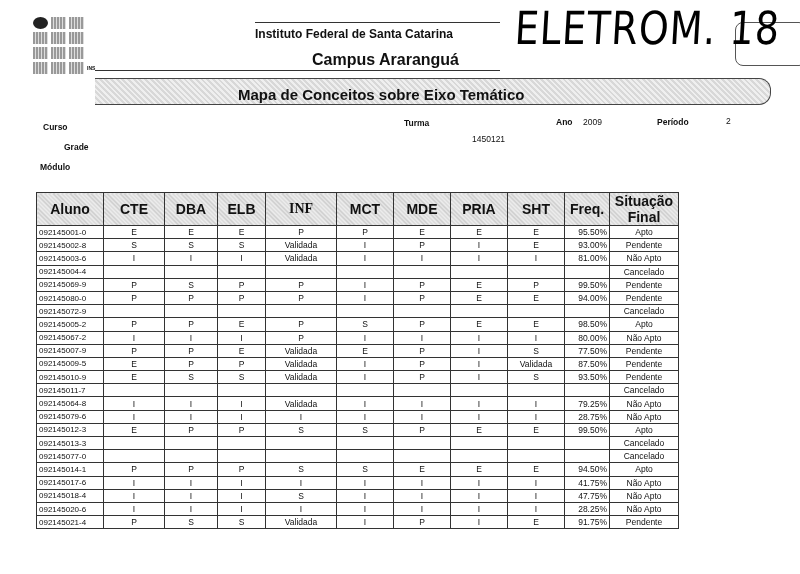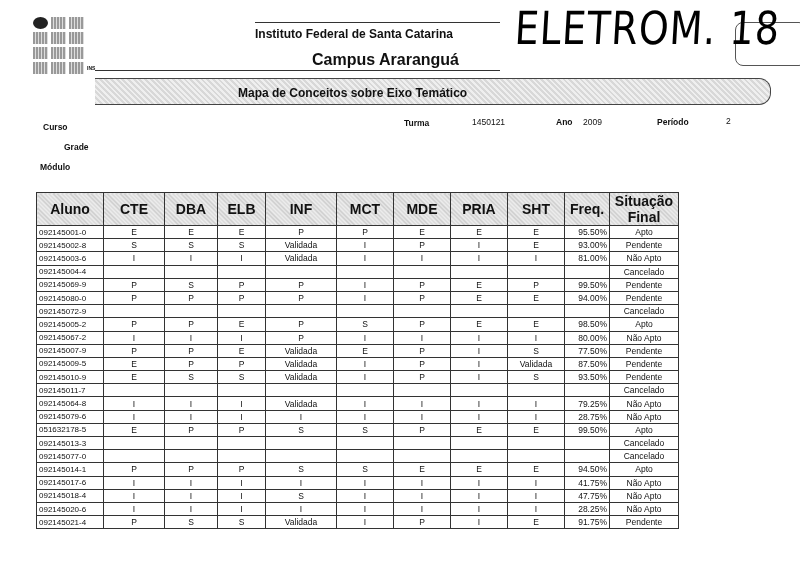--- a/index.html
+++ b/index.html
@@ -16,39 +16,39 @@
   .logo-tag { position:absolute; left:87px; top:65px; font-size:5px; font-weight:bold; }
   .top-rule { position:absolute; left:95px; height:1px; background:#333; }
   .inst { position:absolute; left:255px; top:27px; font-size:12px; font-weight:bold; }
   .campus { position:absolute; left:312px; top:51px; font-size:16px; font-weight:bold; }
   .mapbar {
     position:absolute; left:95px; top:78px; width:675px; height:25px;
     background:repeating-linear-gradient(45deg,#d8d8d8 0 2px,#efefef 2px 4px);
     border-top:1px solid #444; border-bottom:1px solid #444; border-right:1px solid #444;
     border-radius:0 12px 12px 0;
   }
-  .maptitle { position:absolute; left:238px; top:86px; font-size:12px; font-weight:bold; }
+  .maptitle { position:absolute; left:238px; top:86px; font-size:15px; font-weight:bold; }
   .handwriting {
     position:absolute; left:515px; top:6px; font-family:"DejaVu Sans", sans-serif;
     font-size:38px; letter-spacing:1px; transform:scaleY(1.2) skewX(-4deg); color:#000;
     white-space:nowrap;
   }
   .hw-box { position:absolute; left:735px; top:22px; width:70px; height:42px; border:1px solid #555; border-radius:8px; }
   .meta { position:absolute; font-size:8.5px; font-weight:bold; }
   .meta.val { font-weight:normal; }
   table.grid {
     position:absolute; left:36px; top:192px; border-collapse:collapse; font-size:8.5px;
   }
   table.grid th, table.grid td { border:1px solid #333; height:12.2px; padding:0 2px; text-align:center; }
   table.grid th {
     background:repeating-linear-gradient(45deg,#c9c9c9 0 1px,#ececec 1px 3px); font-weight:bold; font-size:14px;
   }
   table.grid td.aluno { text-align:left; width:62px; font-size:8px; }
   table.grid td.freq { text-align:right; }
-  .c-cte { width:56px; } .c-dba { width:48px; } .c-elb { width:43px; } .c-inf { width:66px; }
+  .c-cte { width:56px; } .c-dba { width:48px; } .c-elb { width:43px; } .c-inf { width:66px;font-family:Liberation Serif, serif; }
   .c-mct { width:52px; } .c-mde { width:52px; } .c-pria { width:52px; } .c-sht { width:52px; }
   .c-freq { width:40px; } .c-sit { width:64px; }
 </style>
 </head>
 <body>
 
 <div class="logo">
   <span class="dot"></span>
     <span></span>
     <span></span>
@@ -74,21 +74,21 @@
 <div class="handwriting">ELETROM. 18</div>
 
 <div class="mapbar"></div>
 <div class="maptitle">Mapa de Conceitos sobre Eixo Temático</div>
 
 <div class="meta" style="left:43px; top:122px;">Curso</div>
 <div class="meta" style="left:64px; top:142px;">Grade</div>
 <div class="meta" style="left:40px; top:162px;">Módulo</div>
 
 <div class="meta" style="left:404px; top:118px;">Turma</div>
-<div class="meta val" style="left:472px; top:117px;">1450121</div>
+<div class="meta val" style="left:472px; top:134px;">1450121</div>
 <div class="meta" style="left:556px; top:117px;">Ano</div>
 <div class="meta val" style="left:583px; top:117px;">2009</div>
 <div class="meta" style="left:657px; top:117px;">Período</div>
 <div class="meta val" style="left:726px; top:116px;">2</div>
 
 <table class="grid">
   <thead>
     <tr>
       <th>Aluno</th>
       <th class="c-cte">CTE</th>
@@ -293,21 +293,21 @@
         <td>I</td>
         <td>I</td>
         <td>I</td>
         <td>I</td>
         <td>I</td>
         <td>I</td>
         <td class="freq">28.75%</td>
         <td>Não Apto</td>
       </tr>
       <tr>
-        <td class="aluno">051632178-5</td>
+        <td class="aluno">092145012-3</td>
         <td>E</td>
         <td>P</td>
         <td>P</td>
         <td>S</td>
         <td>S</td>
         <td>P</td>
         <td>E</td>
         <td>E</td>
         <td class="freq">99.50%</td>
         <td>Apto</td>

